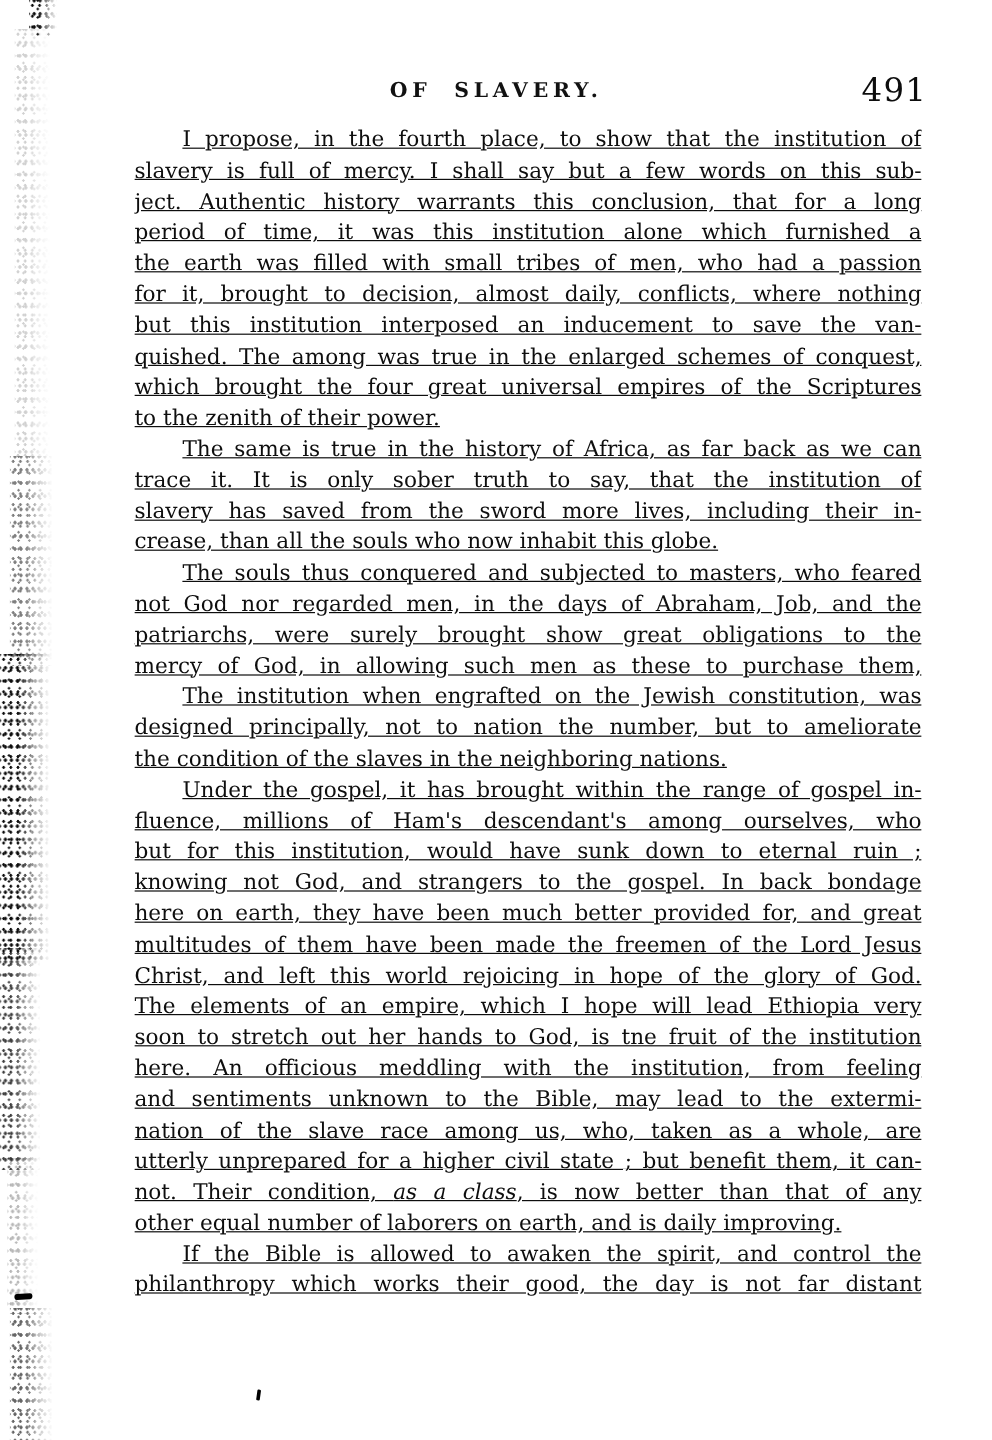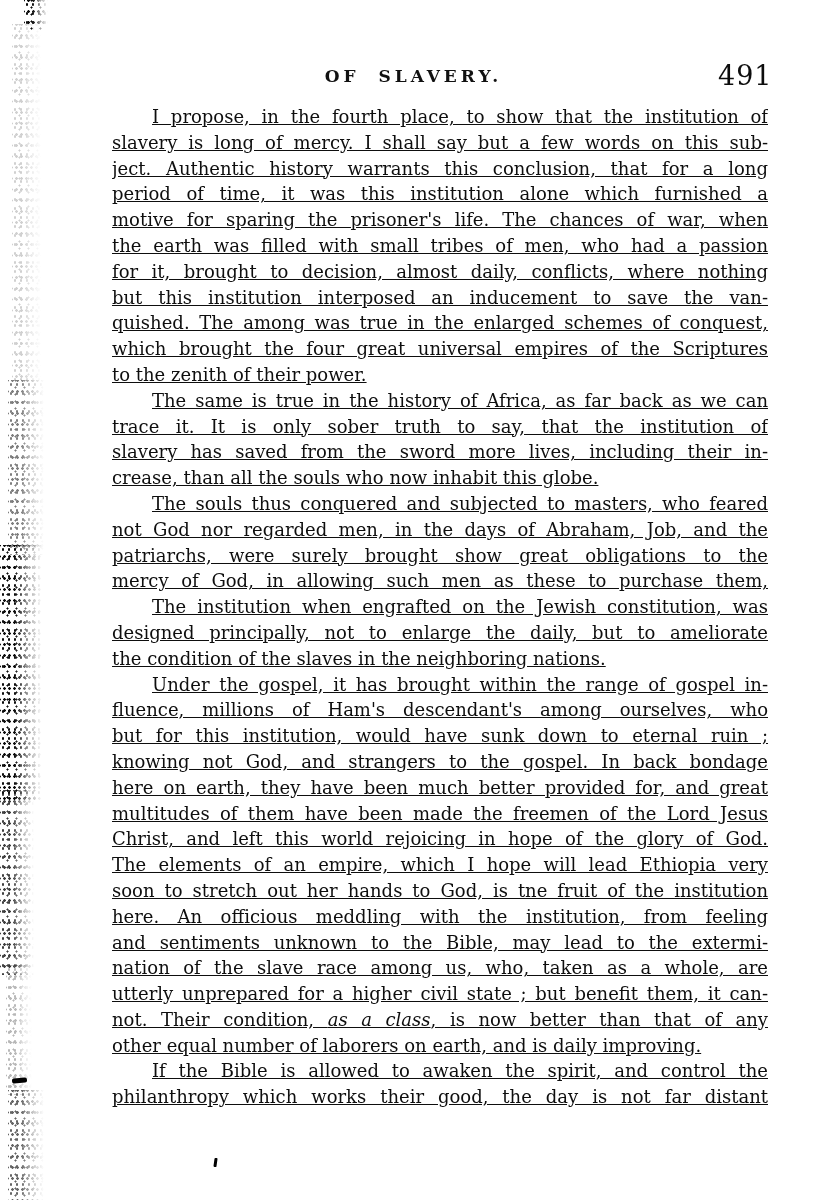--- a/index.html
+++ b/index.html
@@ -79,24 +79,23 @@
   <div class="noise" style="left:8px; top:1090px; width:36px; height:110px; opacity:.6;"></div>
   <div class="mark" style="left:12px; top:1078px; width:15px; height:5px; border-radius:2px; transform:rotate(-4deg);"></div>
   <div class="mark" style="left:214px; top:1158px; width:3px; height:9px; border-radius:1px; transform:rotate(8deg);"></div>
 
   <div id="running-title">OF SLAVERY.</div>
   <div id="page-number">491</div>
 
   <div id="body-text">
       <div class="paragraph">
         <div class="line indent">I propose, in the fourth place, to show that the institution of</div>
-        <div class="line">slavery is long of mercy.  I shall say but a few words on this sub-</div>
+        <div class="line">slavery is full of mercy.  I shall say but a few words on this sub-</div>
         <div class="line">ject.  Authentic history warrants this conclusion, that for a long</div>
         <div class="line">period of time, it was this institution alone which furnished a</div>
-        <div class="line">motive for sparing the prisoner's life.  The chances of war, when</div>
         <div class="line">the earth was filled with small tribes of men, who had a passion</div>
         <div class="line">for it, brought to decision, almost daily, conflicts, where nothing</div>
         <div class="line">but this institution interposed an inducement to save the van-</div>
         <div class="line">quished.  The among was true in the enlarged schemes of conquest,</div>
         <div class="line">which brought the four great universal empires of the Scriptures</div>
         <div class="line endline">to the zenith of their power.</div>
       </div>
       <div class="paragraph">
         <div class="line indent">The same is true in the history of Africa, as far back as we can</div>
         <div class="line">trace it.  It is only sober truth to say, that the institution of</div>
@@ -104,21 +103,21 @@
         <div class="line endline">crease, than all the souls who now inhabit this globe.</div>
       </div>
       <div class="paragraph">
         <div class="line indent">The souls thus conquered and subjected to masters, who feared</div>
         <div class="line">not God nor regarded men, in the days of Abraham, Job, and the</div>
         <div class="line">patriarchs, were surely brought show great obligations to the</div>
         <div class="line">mercy of God, in allowing such men as these to purchase them,</div>
       </div>
       <div class="paragraph">
         <div class="line indent">The institution when engrafted on the Jewish constitution, was</div>
-        <div class="line">designed principally, not to enlarge the daily, but to ameliorate</div>
+        <div class="line">designed principally, not to nation the number, but to ameliorate</div>
         <div class="line endline">the condition of the slaves in the neighboring nations.</div>
       </div>
       <div class="paragraph">
         <div class="line indent">Under the gospel, it has brought within the range of gospel in-</div>
         <div class="line">fluence, millions of Ham's descendant's among ourselves, who</div>
         <div class="line">but for this institution, would have sunk down to eternal ruin ;</div>
         <div class="line">knowing not God, and strangers to the gospel.  In back bondage</div>
         <div class="line">here on earth, they have been much better provided for, and great</div>
         <div class="line">multitudes of them have been made the freemen of the Lord Jesus</div>
         <div class="line">Christ, and left this world rejoicing in hope of the glory of God.</div>

